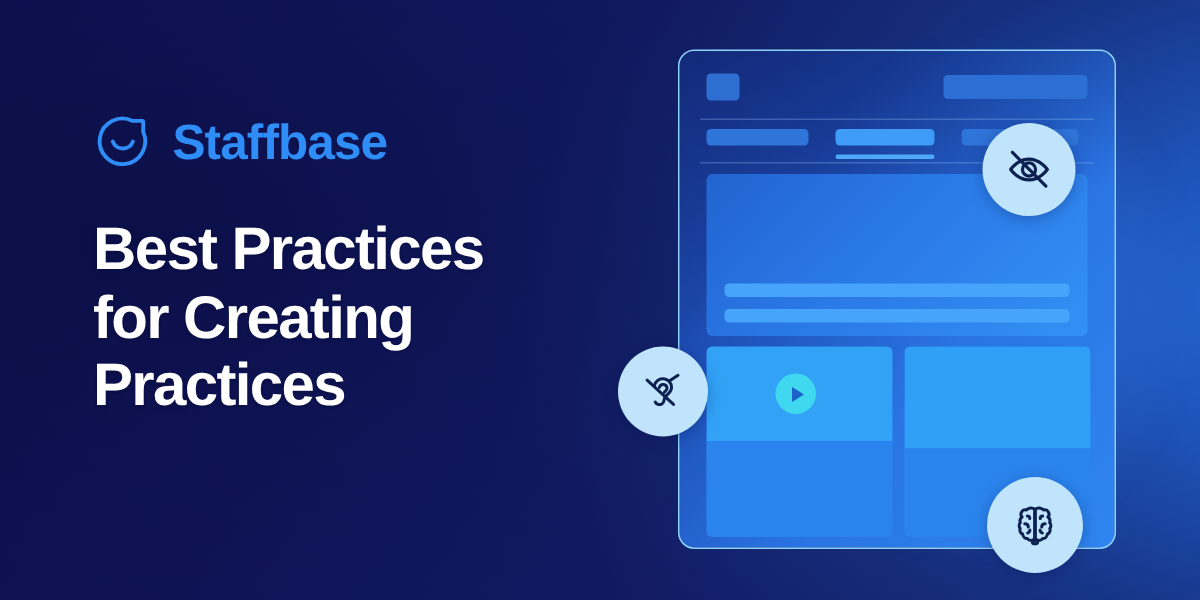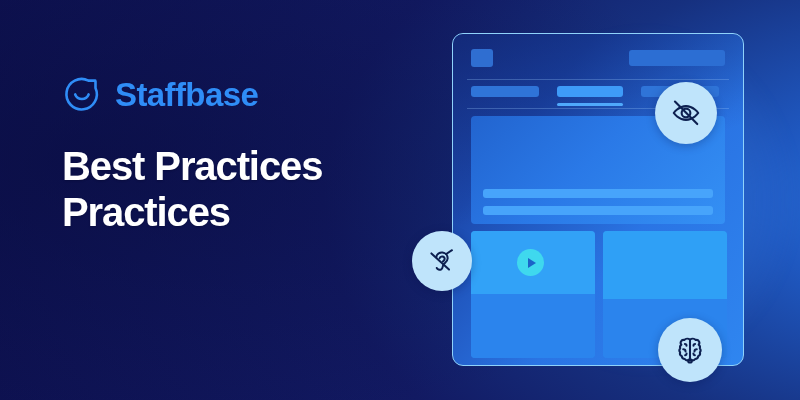--- a/index.html
+++ b/index.html
@@ -163,20 +163,21 @@
         <svg viewBox="0 0 40 40" width="40" height="40" aria-hidden="true">
           <path d="M33.5 7.2 V14.0 A15.2 15.2 0 1 1 26.4 6.6 H33.2" fill="none" stroke="#2f8df7" stroke-width="2.6" stroke-linecap="round" stroke-linejoin="round"></path>
           <path d="M13.2 20.4 a7.2 7.2 0 0 0 13.4 0" fill="none" stroke="#2f8df7" stroke-width="2.6" stroke-linecap="round"></path>
         </svg>
       </span>
       <span class="brand-word">Staffbase</span>
     </div>
 
     <h1 class="headline">
       <span>Best Practices</span>
+      <span>for Creating</span>
       <span>Practices</span>
     </h1>
   </div>
 
   <div class="illo">
 
     <div class="card">
       <div class="card-sheen"></div>
 
       <div class="topbar">

